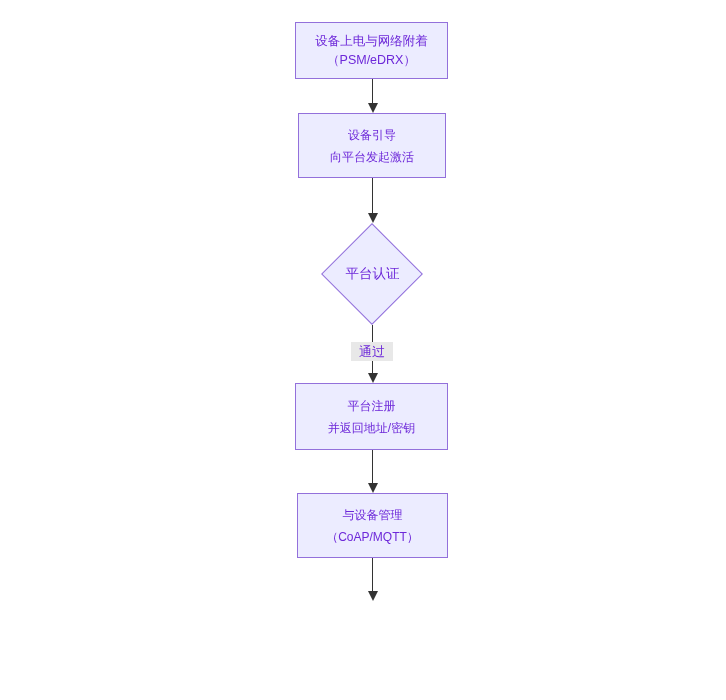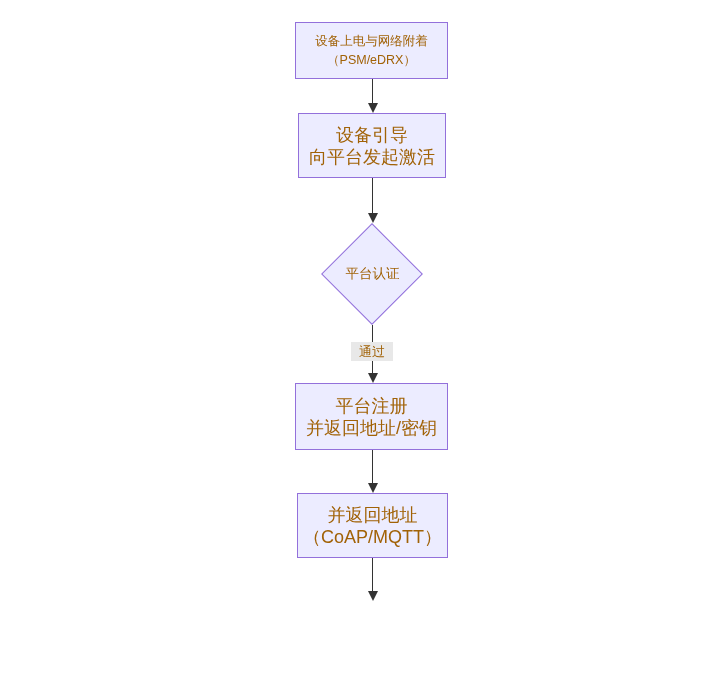--- a/index.html
+++ b/index.html
@@ -5,35 +5,35 @@
   html, body {
     margin: 0;
     padding: 0;
     background: #ffffff;
   }
   .canvas {
     position: relative;
     width: 726px;
     height: 700px;
     font-family: "Liberation Sans", "DejaVu Sans", sans-serif;
-    color: #a16207;
+    color: #6d28d9;
     overflow: hidden;
   }
   
   .node {
     position: absolute;
     box-sizing: border-box;
     background: #ECECFF;
     border: 1px solid #9370DB;
     display: flex;
     flex-direction: column;
     align-items: center;
     justify-content: center;
     text-align: center;
-    font-size: 18px;
+    font-size: 12px;
     line-height: 22px;
   }
   .node.small-text {
     font-size: 12.5px;
     line-height: 19px;
   }
   #node-power   { left: 295px; top: 22px;  width: 153px; height: 57px; }
   #node-boot    { left: 298px; top: 113px; width: 148px; height: 65px; }
   #node-reg     { left: 295px; top: 383px; width: 153px; height: 67px; }
   #node-chan    { left: 297px; top: 493px; width: 151px; height: 65px; }
@@ -130,21 +130,21 @@
 
   <div class="node" id="node-reg">
     <span>平台注册</span>
     <span>并返回地址/密钥</span>
   </div>
 
   <div class="edge-line" id="edge4-line"></div>
   <div class="arrowhead" id="edge4-head"></div>
 
   <div class="node" id="node-chan">
-    <span>并返回地址</span>
+    <span>与设备管理</span>
     <span>（CoAP/MQTT）</span>
   </div>
 
   <div class="edge-line" id="edge5-line"></div>
   <div class="arrowhead" id="edge5-head"></div>
 
 
 </div>
 
 </body></html>

